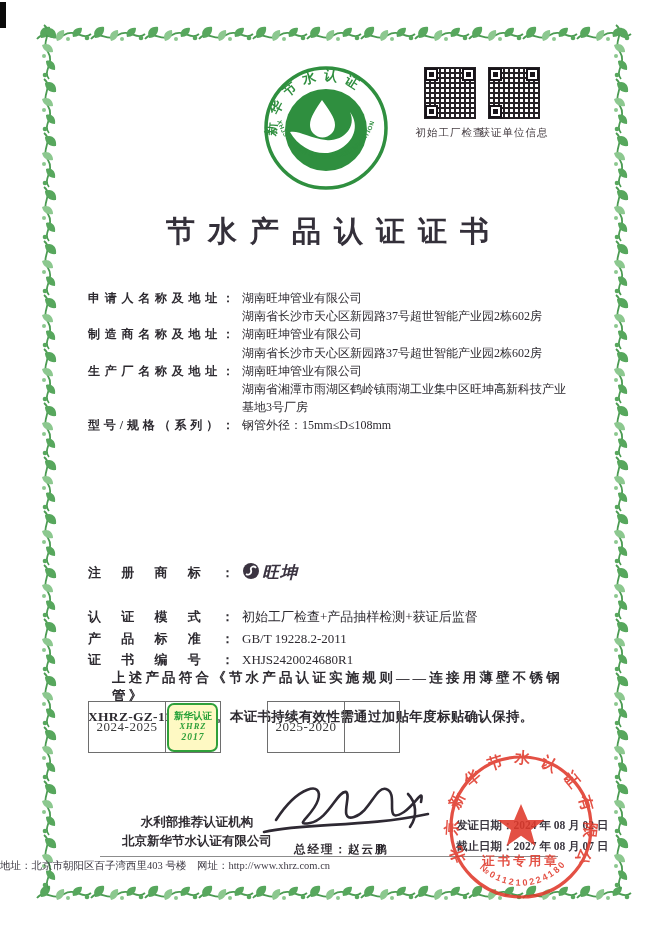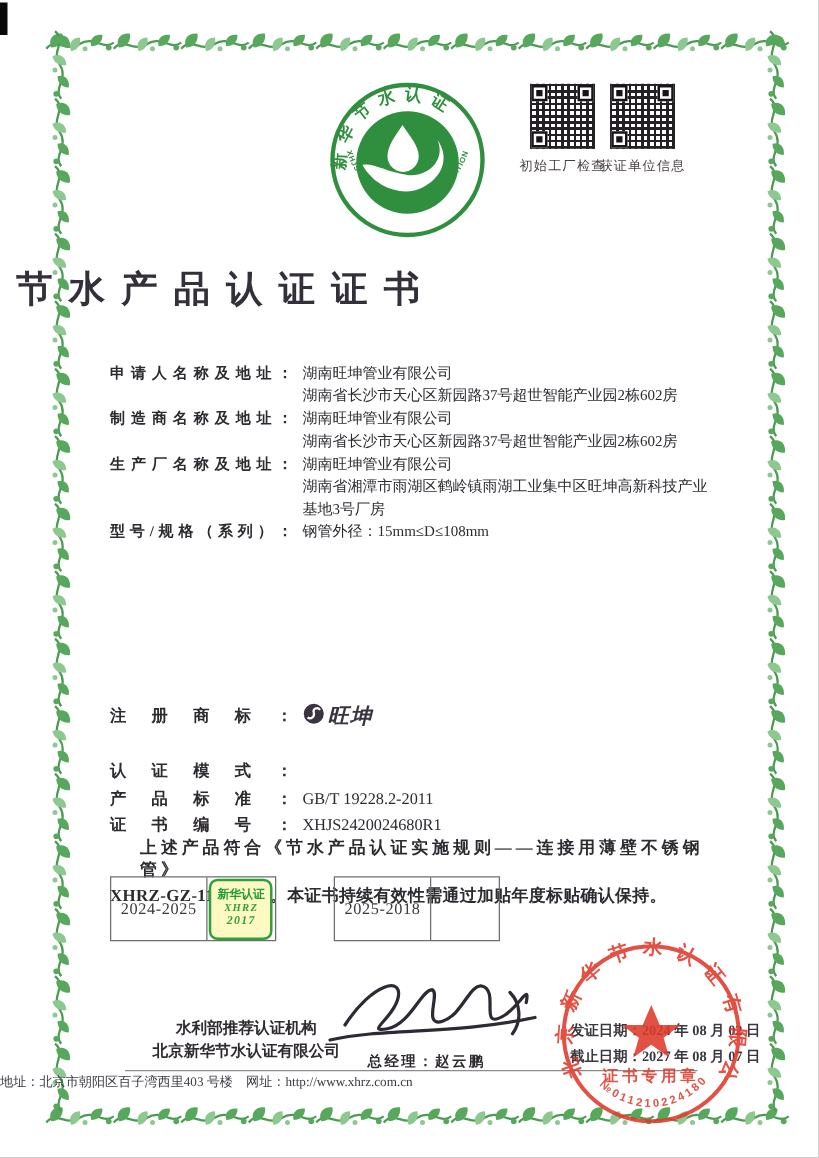--- a/index.html
+++ b/index.html
@@ -13,21 +13,21 @@
   
   .qr{width:52px;height:52px;background-color:#fff;
       background-image:repeating-linear-gradient(0deg,#242024 0 2px,transparent 2px 5px),
                        repeating-linear-gradient(90deg,#242024 0 2px,transparent 2px 5px);}
   .qr .f{position:absolute;width:13px;height:13px;border:2px solid #18141a;background:#fff;box-sizing:border-box;}
   .qr .f::after{content:"";position:absolute;inset:2px;background:#18141a;}
   .f.tl{left:1px;top:1px}.f.tr{right:1px;top:1px}.f.bl{left:1px;bottom:1px}
   .qr-label{width:82px;text-align:center;font-size:10.5px;color:#453d42;letter-spacing:1px;}
 
   
-  .title{left:0;top:212px;width:100%;font-family:"Liberation Sans","DejaVu Sans",sans-serif;
+  .title{left:0;top:212px;width:100%;text-align:center;font-family:"Liberation Sans","DejaVu Sans",sans-serif;
          font-weight:bold;font-size:29px;letter-spacing:13px;padding-left:13px;box-sizing:border-box;color:#34303a;}
 
   
   .rows{left:88px;top:289px;width:486px;font-size:12px;line-height:18.2px;color:#2d2a30;}
   .frow{display:flex;align-items:flex-start;}
   .flabel{width:146px;flex:0 0 146px;text-align:justify;text-align-last:justify;font-weight:600;}
   .fval{flex:1;margin-left:8px;}
   .row-abs{font-size:13px;line-height:21.5px;color:#2d2a30;}
   .tm-wrap{display:flex;align-items:flex-start;gap:2px;font-style:italic;}
   .tm-name{font-family:"Liberation Sans","DejaVu Sans",sans-serif;font-weight:bold;font-size:17px;color:#3a3340;letter-spacing:1px;}
@@ -197,20 +197,21 @@
         <circle r="8" fill="#3a3340"></circle>
         <path d="M-5,3 C-2,5 1,2 0,-1 C-1,-4 3,-6 5,-3" fill="none" stroke="#fff" stroke-width="1.8"></path>
       </svg>
       <span class="tm-name">旺坤</span>
     </span>
   </div>
 
   <div class="abs row-abs" style="left:88px;top:606px;width:486px;">
     <div class="frow">
       <span class="flabel">认证模式：</span>
+      <span class="fval">初始工厂检查+产品抽样检测+获证后监督</span>
     </div>
     <div class="frow">
       <span class="flabel">产品标准：</span>
       <span class="fval">GB/T 19228.2-2011</span>
     </div>
     <div class="frow">
       <span class="flabel">证书编号：</span>
       <span class="fval">XHJS2420024680R1</span>
     </div>
   </div>
@@ -224,21 +225,21 @@
     <div class="c1">2024-2025</div>
     <div class="c2">
       <div class="sticker">
         <span class="s1">新华认证</span>
         <span class="s2">XHRZ</span>
         <span class="s3">2017</span>
       </div>
     </div>
   </div>
   <div class="abs ybox" style="left:267px;">
-    <div class="c1">2025-2018</div>
+    <div class="c1">2025-2020</div>
     <div class="c2"></div>
   </div>
 
   <div class="abs issuer">
     <div>水利部推荐认证机构</div>
     <div>北京新华节水认证有限公司</div>
   </div>
 
   <svg class="abs" style="left:258px;top:772px;" width="190" height="70" viewBox="0 0 190 70">
     <g fill="none" stroke="#2e2933" stroke-width="2.6" stroke-linecap="round">

